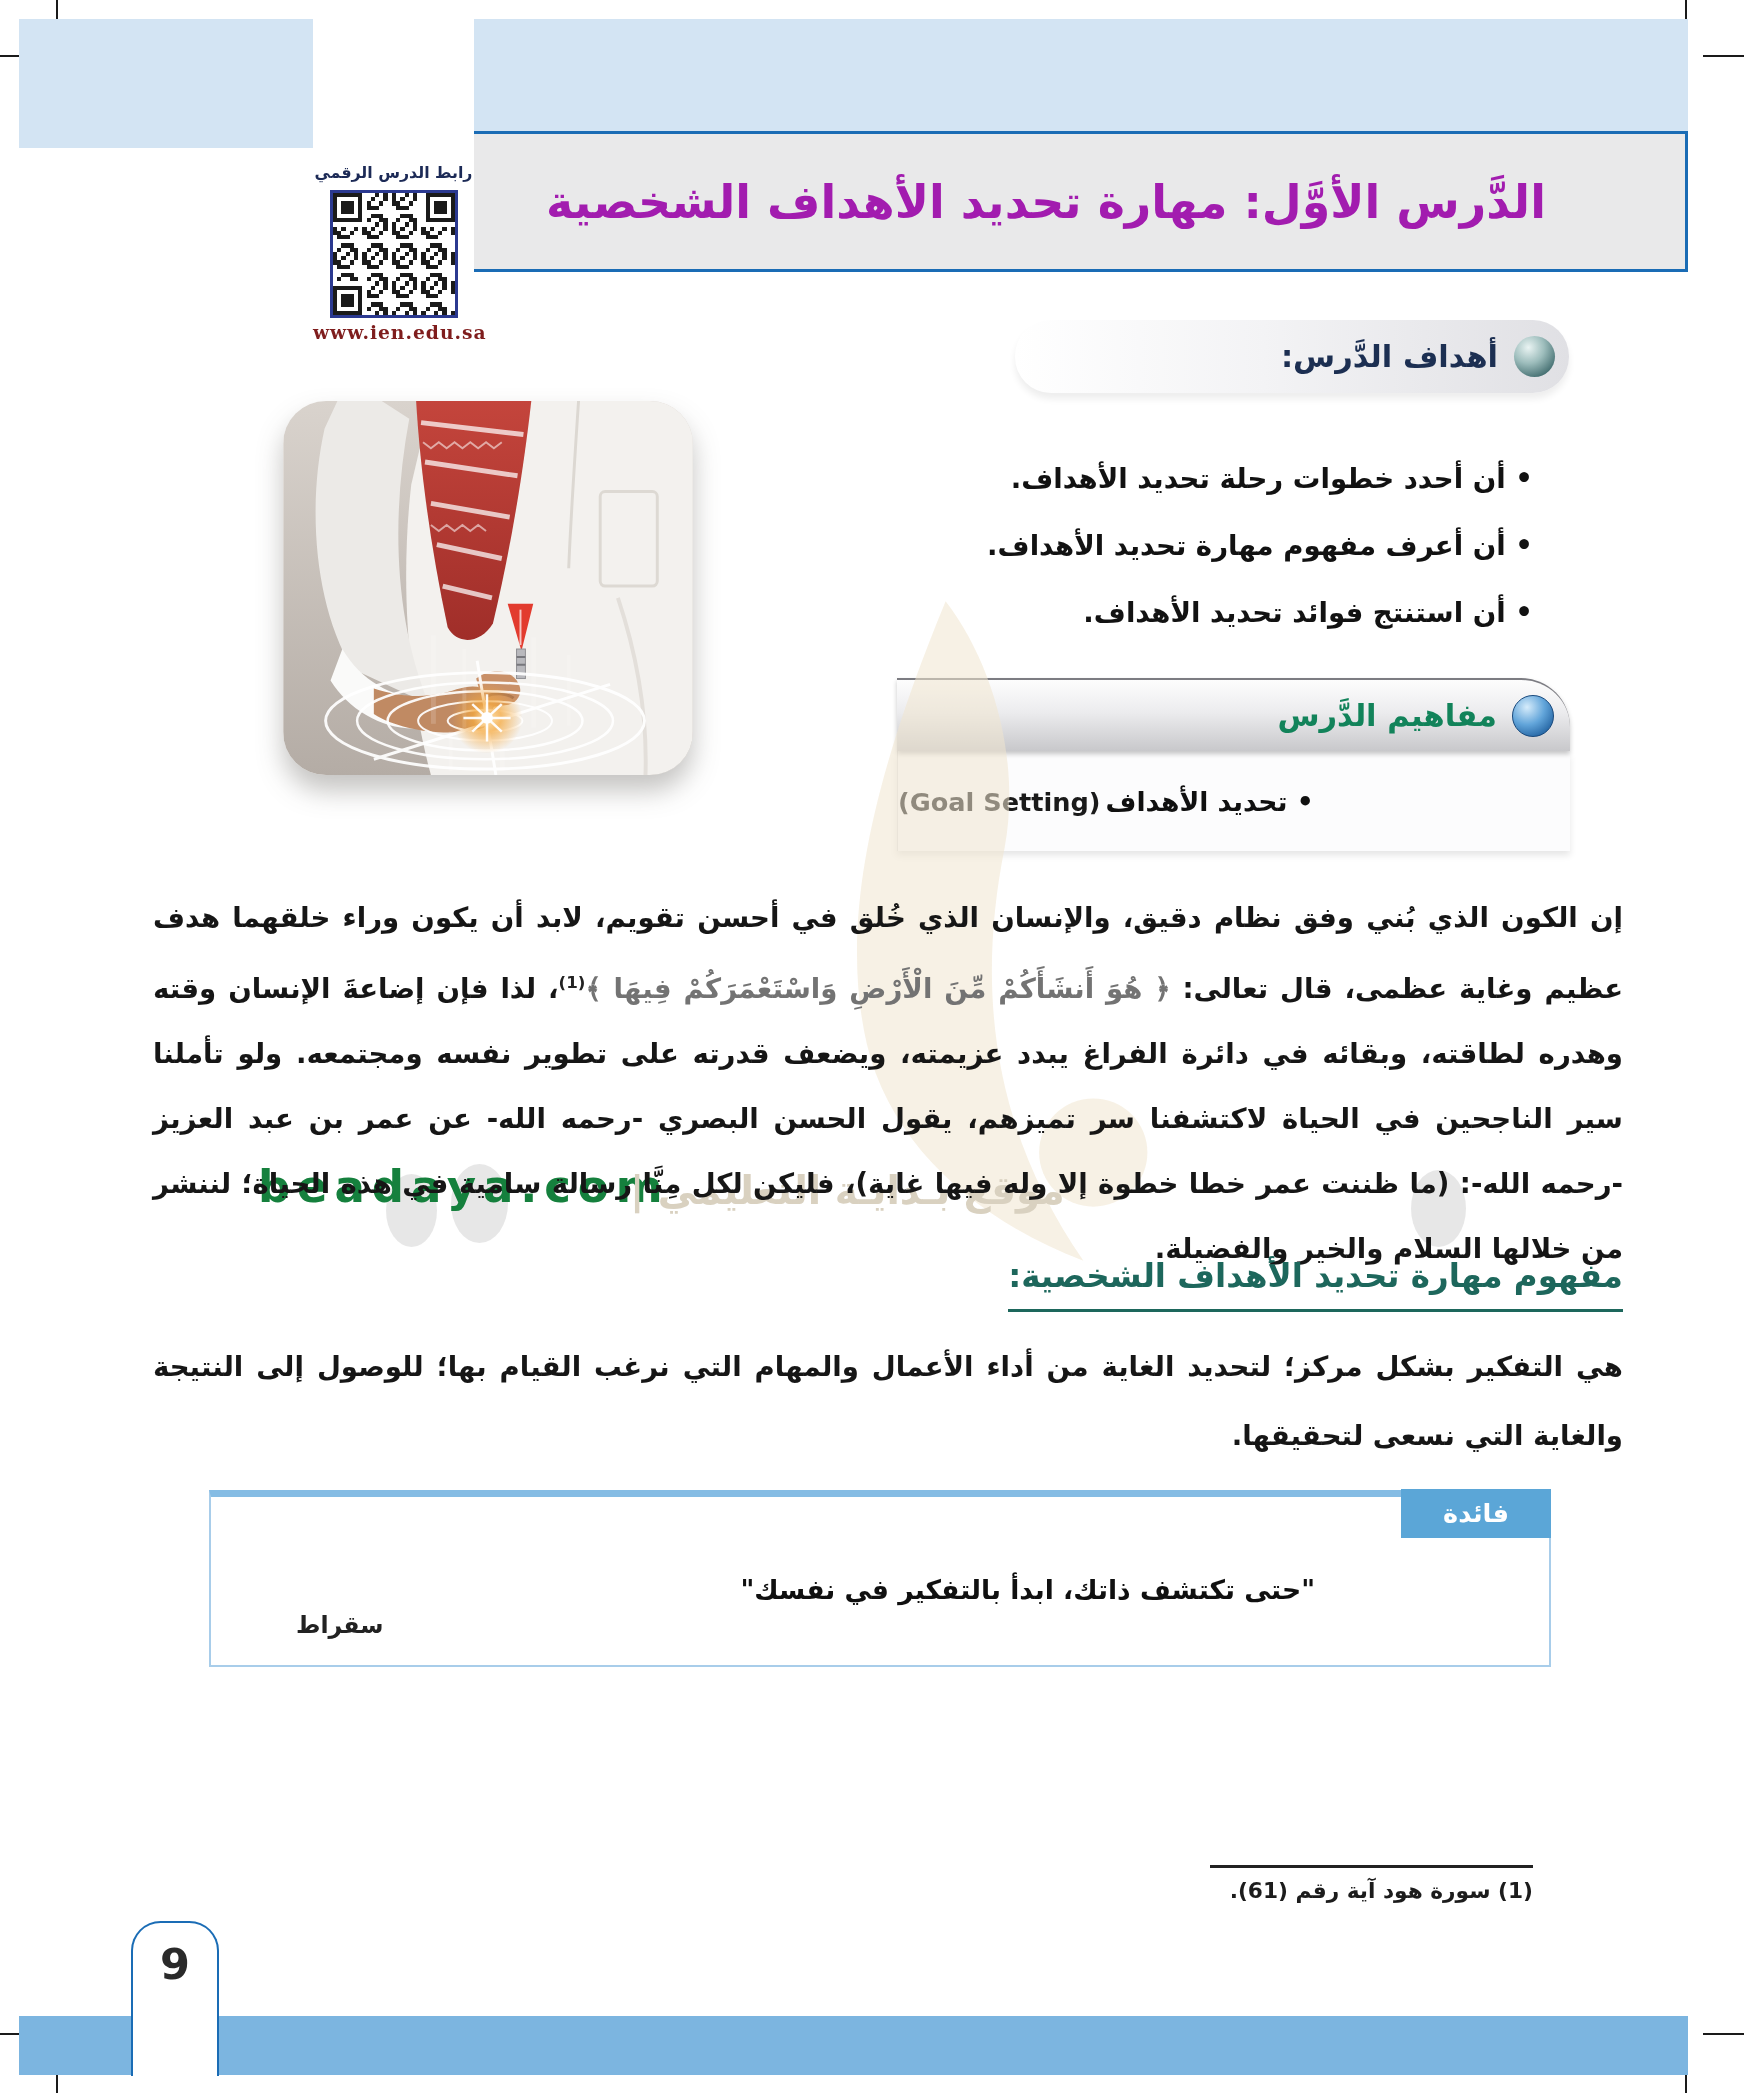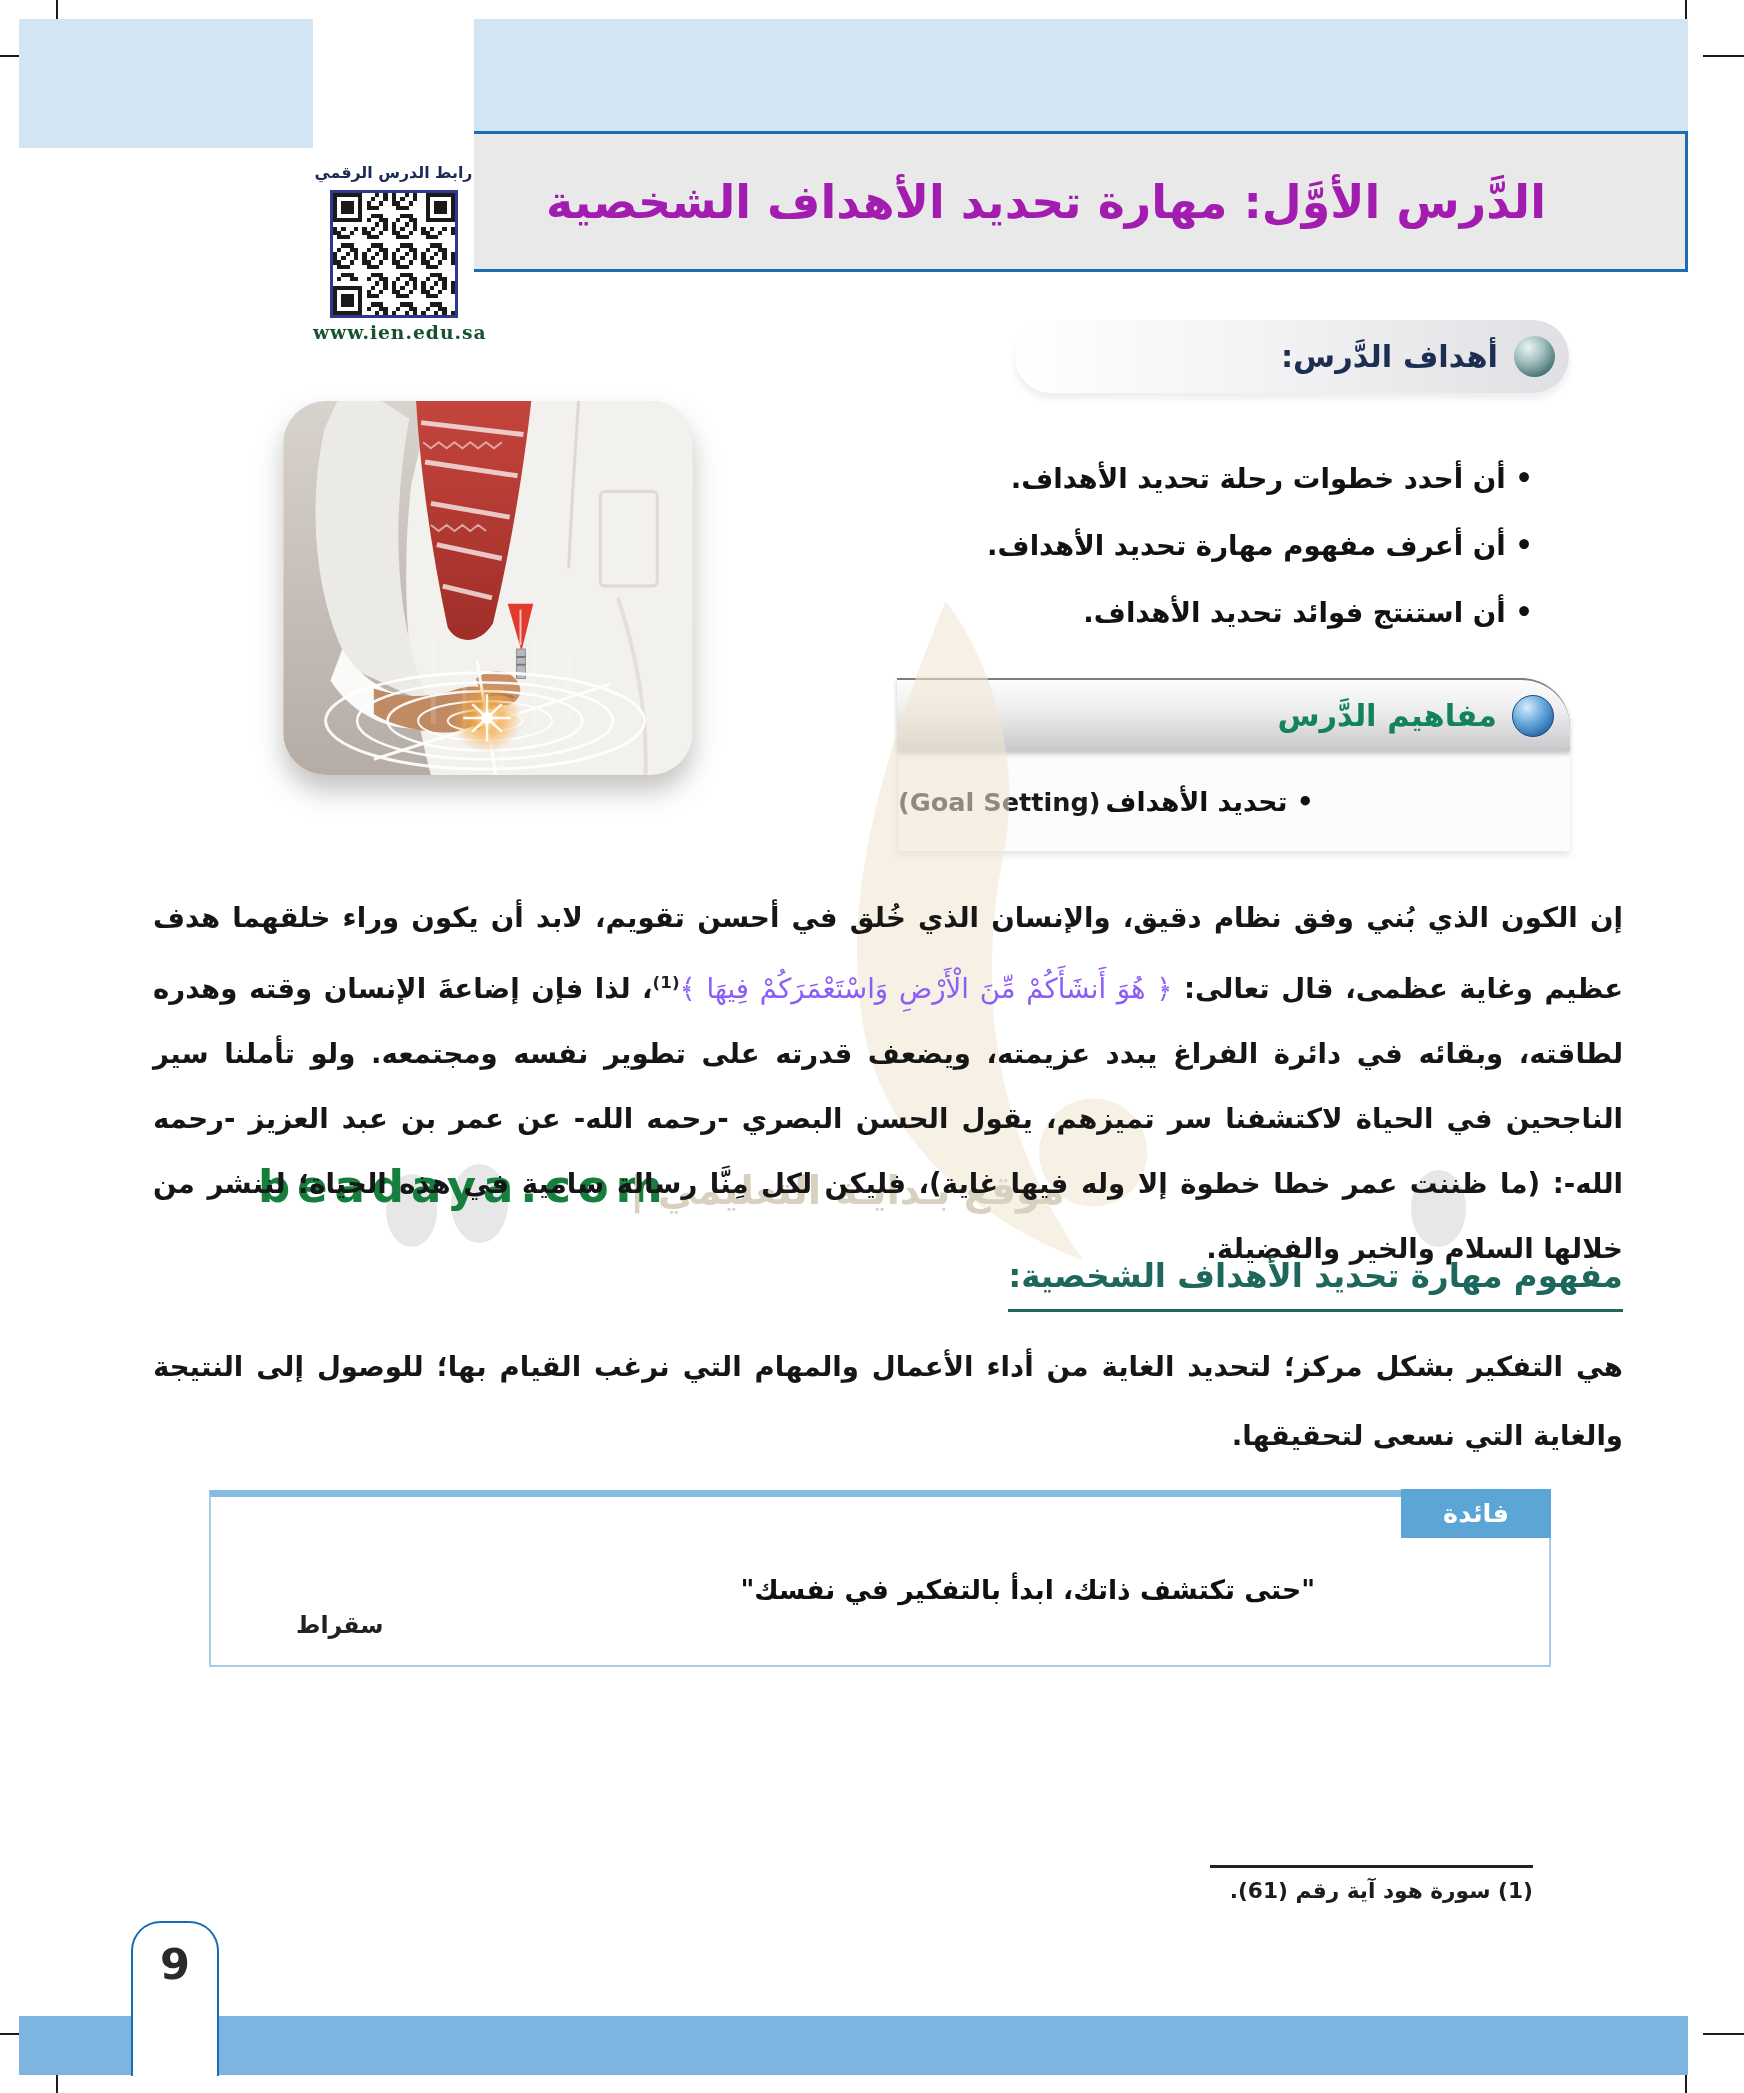--- a/index.html
+++ b/index.html
@@ -14,21 +14,21 @@
   .title-box { position:absolute; left:404px; top:131px; width:1284px; height:141px;
     background:#e9e9ea; border:3px solid #1a6cb5; border-radius:47px 0 0 47px;
     display:flex; align-items:center; justify-content:center; }
   .title-box .t { direction:rtl; color:#a21caf; font-size:46px; font-weight:bold; }
 
   
   .qr-card { position:absolute; left:313px; top:18.7px; width:161px; height:327px; background:#ffffff; text-align:center; }
   .qr-label { direction:rtl; margin-top:144px; font-size:15.8px; font-weight:bold; color:#1c2a56; }
   .qr-frame { width:128px; height:128px; margin:7.9px auto 3.9px auto; border:3px solid #2b3990; background:#fff; }
   .qr-frame svg { width:100%; height:100%; display:block; }
-  .qr-url { font-family:"DejaVu Serif", serif; font-size:18.7px; font-weight:bold; color:#14532d; letter-spacing:1px; }
+  .qr-url { font-family:"DejaVu Serif", serif; font-size:18.7px; font-weight:bold; color:#7f1d1d; letter-spacing:1px; }
 
   
   .photo { position:absolute; left:283px; top:401px; width:410px; height:374px; border-radius:43px;
     overflow:hidden; box-shadow:0 15.8px 25.6px rgba(90,85,80,.35); }
   .photo svg { display:block; }
 
   
   .obj-banner { position:absolute; left:1015px; top:320px; width:554px; height:73px; border-radius:36px;
     background:linear-gradient(to left, #e0e0e4 0%, #f3f3f5 55%, rgba(246,246,248,0) 100%);
     box-shadow:0 5.9px 7.9px rgba(0,0,0,.07); }
@@ -59,21 +59,21 @@
   .wm { position:absolute; z-index:0; }
   .wm-latin { left:258px; top:1160px; font-size:45px; font-weight:bold; color:#15803d; letter-spacing:6.9px; }
   .wm-ar { left:630px; top:1168px; font-size:39px; font-weight:bold; color:#d9d1c0; direction:rtl; }
   .wm-blob { left:798px; top:601px; opacity:.55; }
   .wm-dot { border-radius:50%; background:#e3e3e3; opacity:.85; }
 
   
   .para { position:absolute; left:153px; width:1470px; direction:rtl; text-align:justify;
     font-size:27.6px; font-weight:600; color:#161616; line-height:65px; z-index:1; }
   .intro { top:885px; }
-  .verse { color:#8b5cf6; font-weight:normal; }
+  .verse { color:#737373; font-weight:bold; }
   .vref { font-size:16.7px; vertical-align:super; color:#222; font-weight:bold; }
 
   .def-head { position:absolute; left:153px; top:1257px; width:1470px; direction:rtl; text-align:right; z-index:1; }
   .def-head .h { display:inline-block; color:#1d675c; font-size:32.5px; font-weight:bold;
     border-bottom:3.9px solid #1d675c; padding-bottom:13.8px; }
   .def-body { top:1332px; line-height:69px; }
 
   
   .faida { position:absolute; left:209px; top:1490px; width:1342px; height:177px; background:#fff;
     border:2px solid #a8cdea; border-top:7.9px solid #85bce4; z-index:1; }

